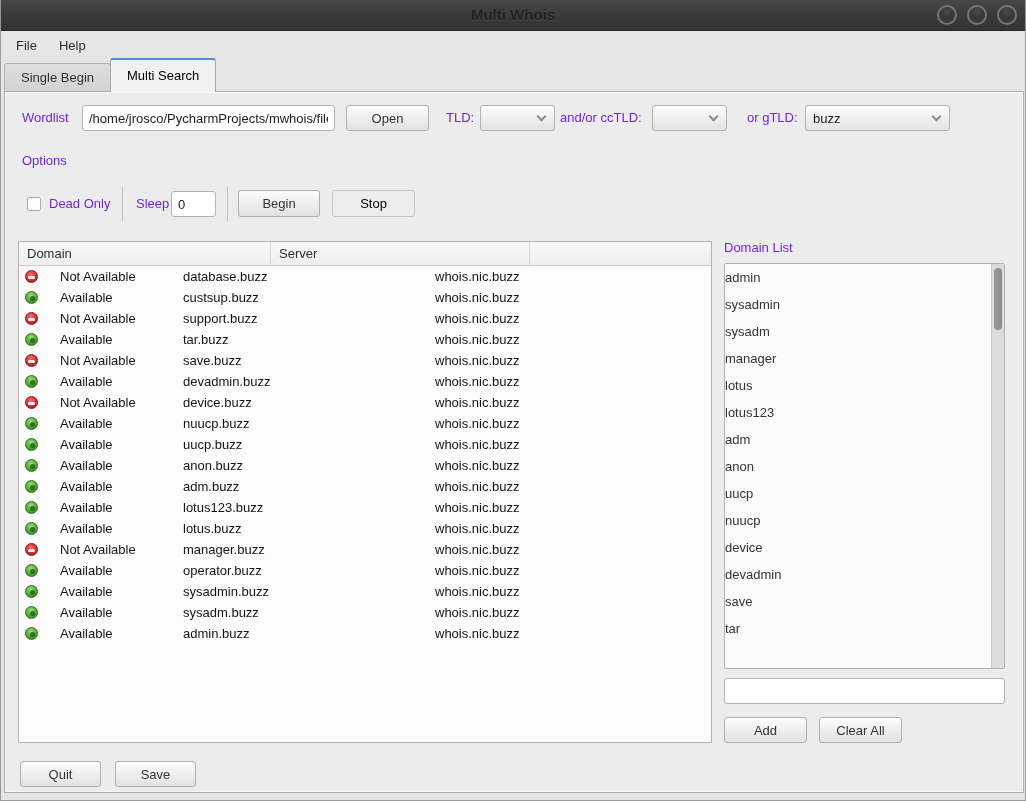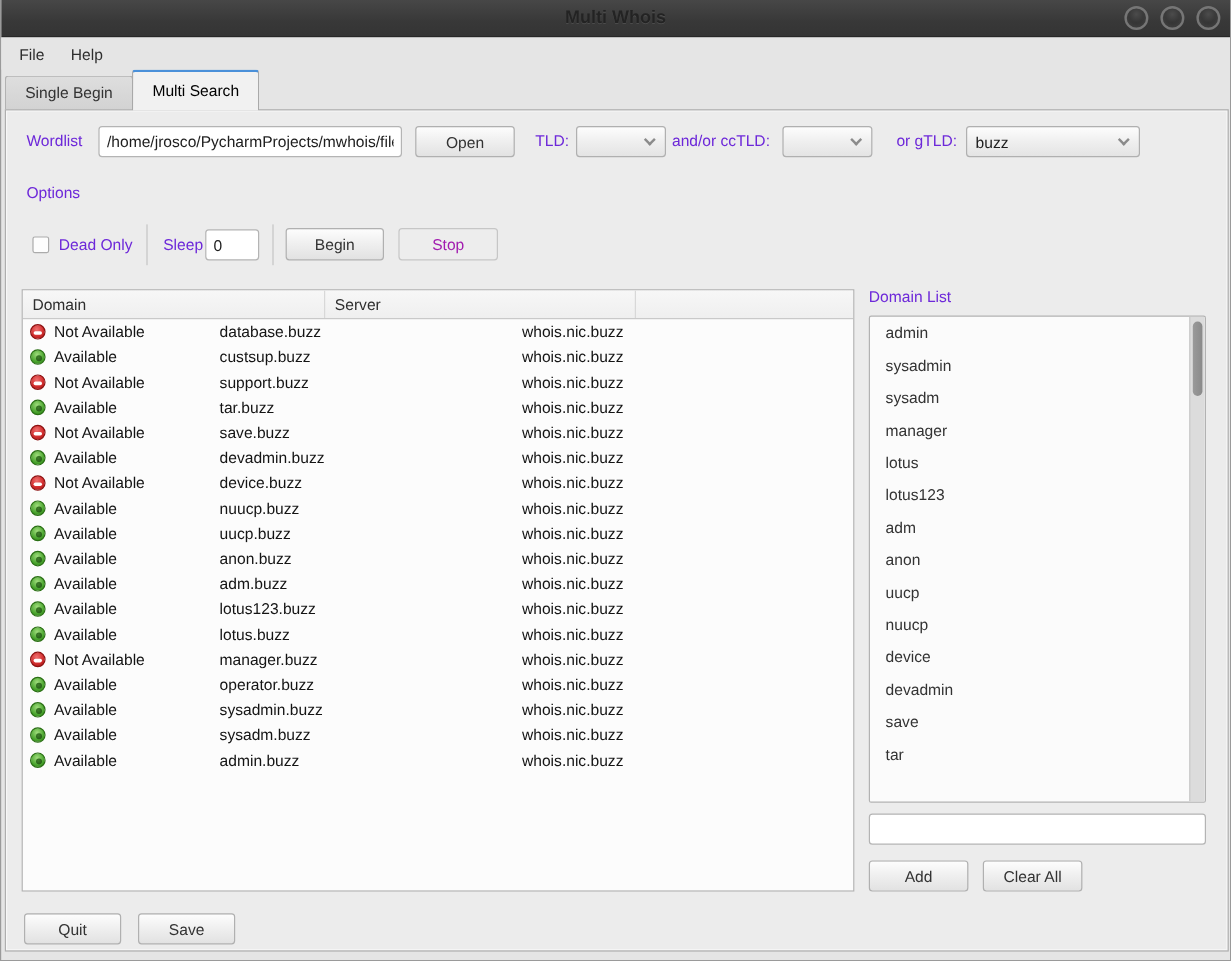--- a/index.html
+++ b/index.html
@@ -62,21 +62,21 @@
     font-family:"Liberation Sans","DejaVu Sans",sans-serif;
     font-size:13px; color:#1d1d1d; padding:0 6px; outline:none;
   }
   .btn {
     position:absolute; height:26px;
     background:linear-gradient(#fdfdfd,#f0f0f0 45%,#e2e2e2);
     border:1px solid #b0b0b0; border-radius:3px;
     font-family:"Liberation Sans","DejaVu Sans",sans-serif;
     font-size:13px; color:#333; cursor:pointer;
   }
-  .btn:disabled, .btn.disabled { color:#a21caf; background:#ededed; border-color:#c6c6c6; cursor:default; }
+  .btn:disabled, .btn.disabled { color:#000000; background:#ededed; border-color:#c6c6c6; cursor:default; }
   .select {
     position:absolute; height:26px;
     background:linear-gradient(#fdfdfd,#efefef 50%,#e4e4e4);
     border:1px solid #b0b0b0; border-radius:3px;
     display:flex; align-items:center; cursor:pointer;
   }
   .select .sel-val { flex:1; font-size:13px; color:#1d1d1d; padding-left:7px; overflow:hidden; white-space:nowrap; }
   .select .chev {
     width:7px; height:7px; margin:0 9px 3px 4px; flex:none;
     border-right:2px solid #8b8b8b; border-bottom:2px solid #8b8b8b;
@@ -96,21 +96,21 @@
   .th {
     font-size:13px; color:#2e2e2e; line-height:23px; padding-left:8px;
     border-right:1px solid #d8d8d8; overflow:hidden; white-space:nowrap; cursor:default;
   }
   .trow { display:flex; height:21px; align-items:center; }
   .td { font-size:13px; color:#141414; padding-left:8px; overflow:hidden; white-space:nowrap; }
   .w-status { width:156px; flex:none; }
   .w-domain { width:252px; flex:none; }
   .w-server { width:259px; flex:none; }
   .w-rest { flex:1; border-right:none; }
-  .c-status { display:flex; align-items:center; gap:7px; padding-left:6px; }
+  .c-status { display:flex; align-items:center; gap:22px; padding-left:6px; }
   .status-icon { width:13px; height:13px; border-radius:50%; flex:none; position:relative; }
   .status-icon.no {
     background:radial-gradient(circle at 42% 32%, #ef7070, #d32f2f 55%, #9e1414 100%);
     border:1px solid #8d1111;
   }
   .status-icon.no::after {
     content:""; position:absolute; left:2px; right:2px; top:4.5px; height:3px;
     background:#fff; border-radius:1.5px;
   }
   .status-icon.ok {
@@ -120,21 +120,21 @@
   .status-icon.ok::after {
     content:""; position:absolute; left:3.5px; top:3.5px; width:5px; height:5px;
     border-radius:50%; background:radial-gradient(circle at 40% 35%, #3f7d2a, #1d5410);
   }
   
   .dlist {
     position:absolute; left:719px; top:171px; width:281px; height:406px;
     background:#fbfbfb; border:1px solid #b2b2b2; border-radius:2px; overflow:hidden;
   }
   .list-item {
-    font-size:13px; color:#333; height:27px; line-height:27px; padding-left:13px;
+    font-size:13px; color:#333; height:27px; line-height:27px; 
     white-space:nowrap; cursor:default;
   }
   .dl-scroll {
     position:absolute; right:0; top:0; bottom:0; width:13px;
     background:#dcdcdc; border-left:1px solid #c9c9c9;
   }
   .dl-thumb {
     position:absolute; left:2px; top:4px; width:8px; height:62px;
     background:linear-gradient(90deg,#9a9a9a,#8a8a8a); border-radius:4px; cursor:pointer;
   }

